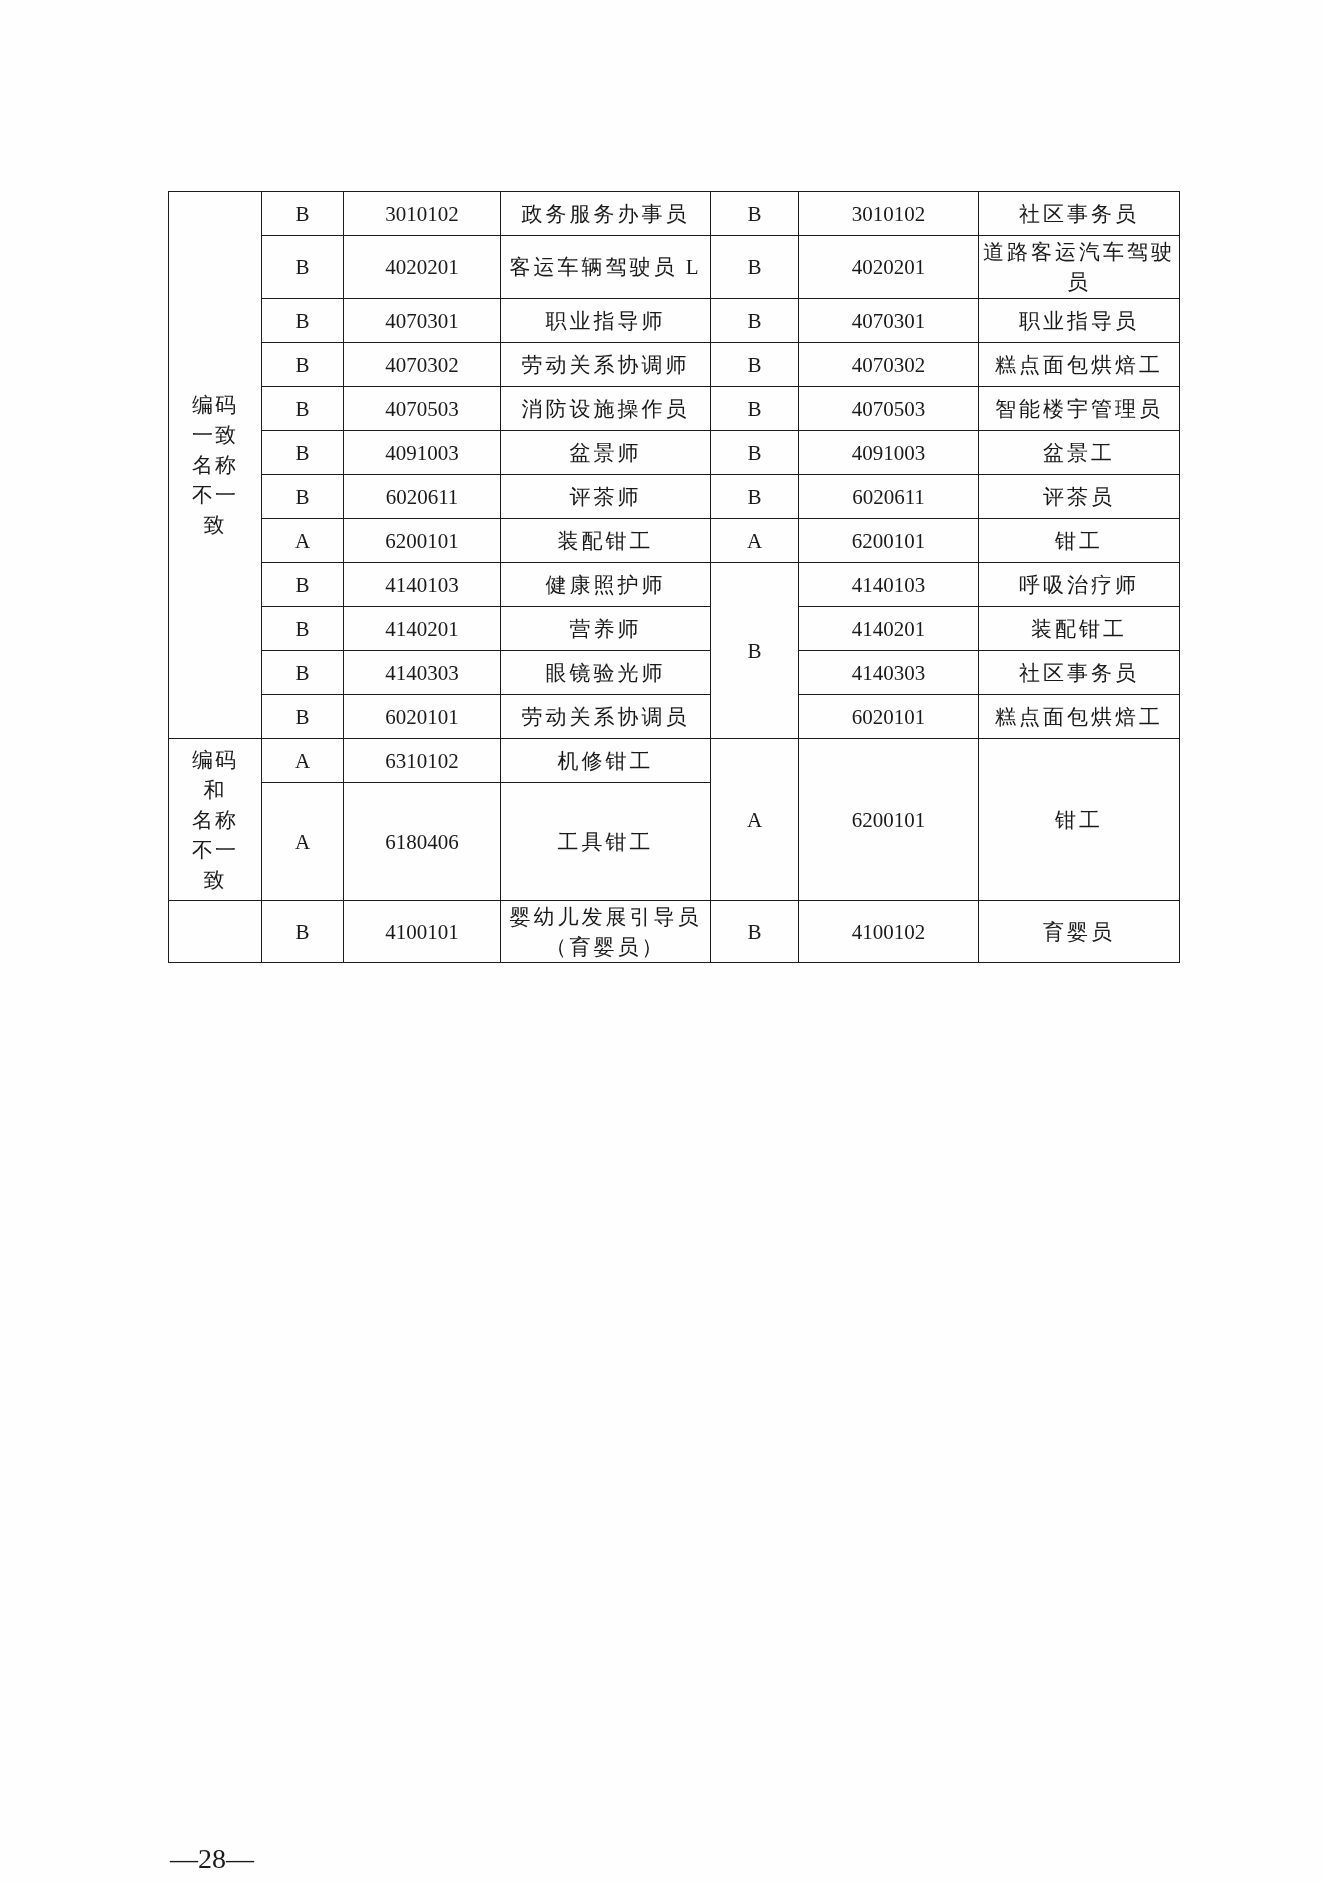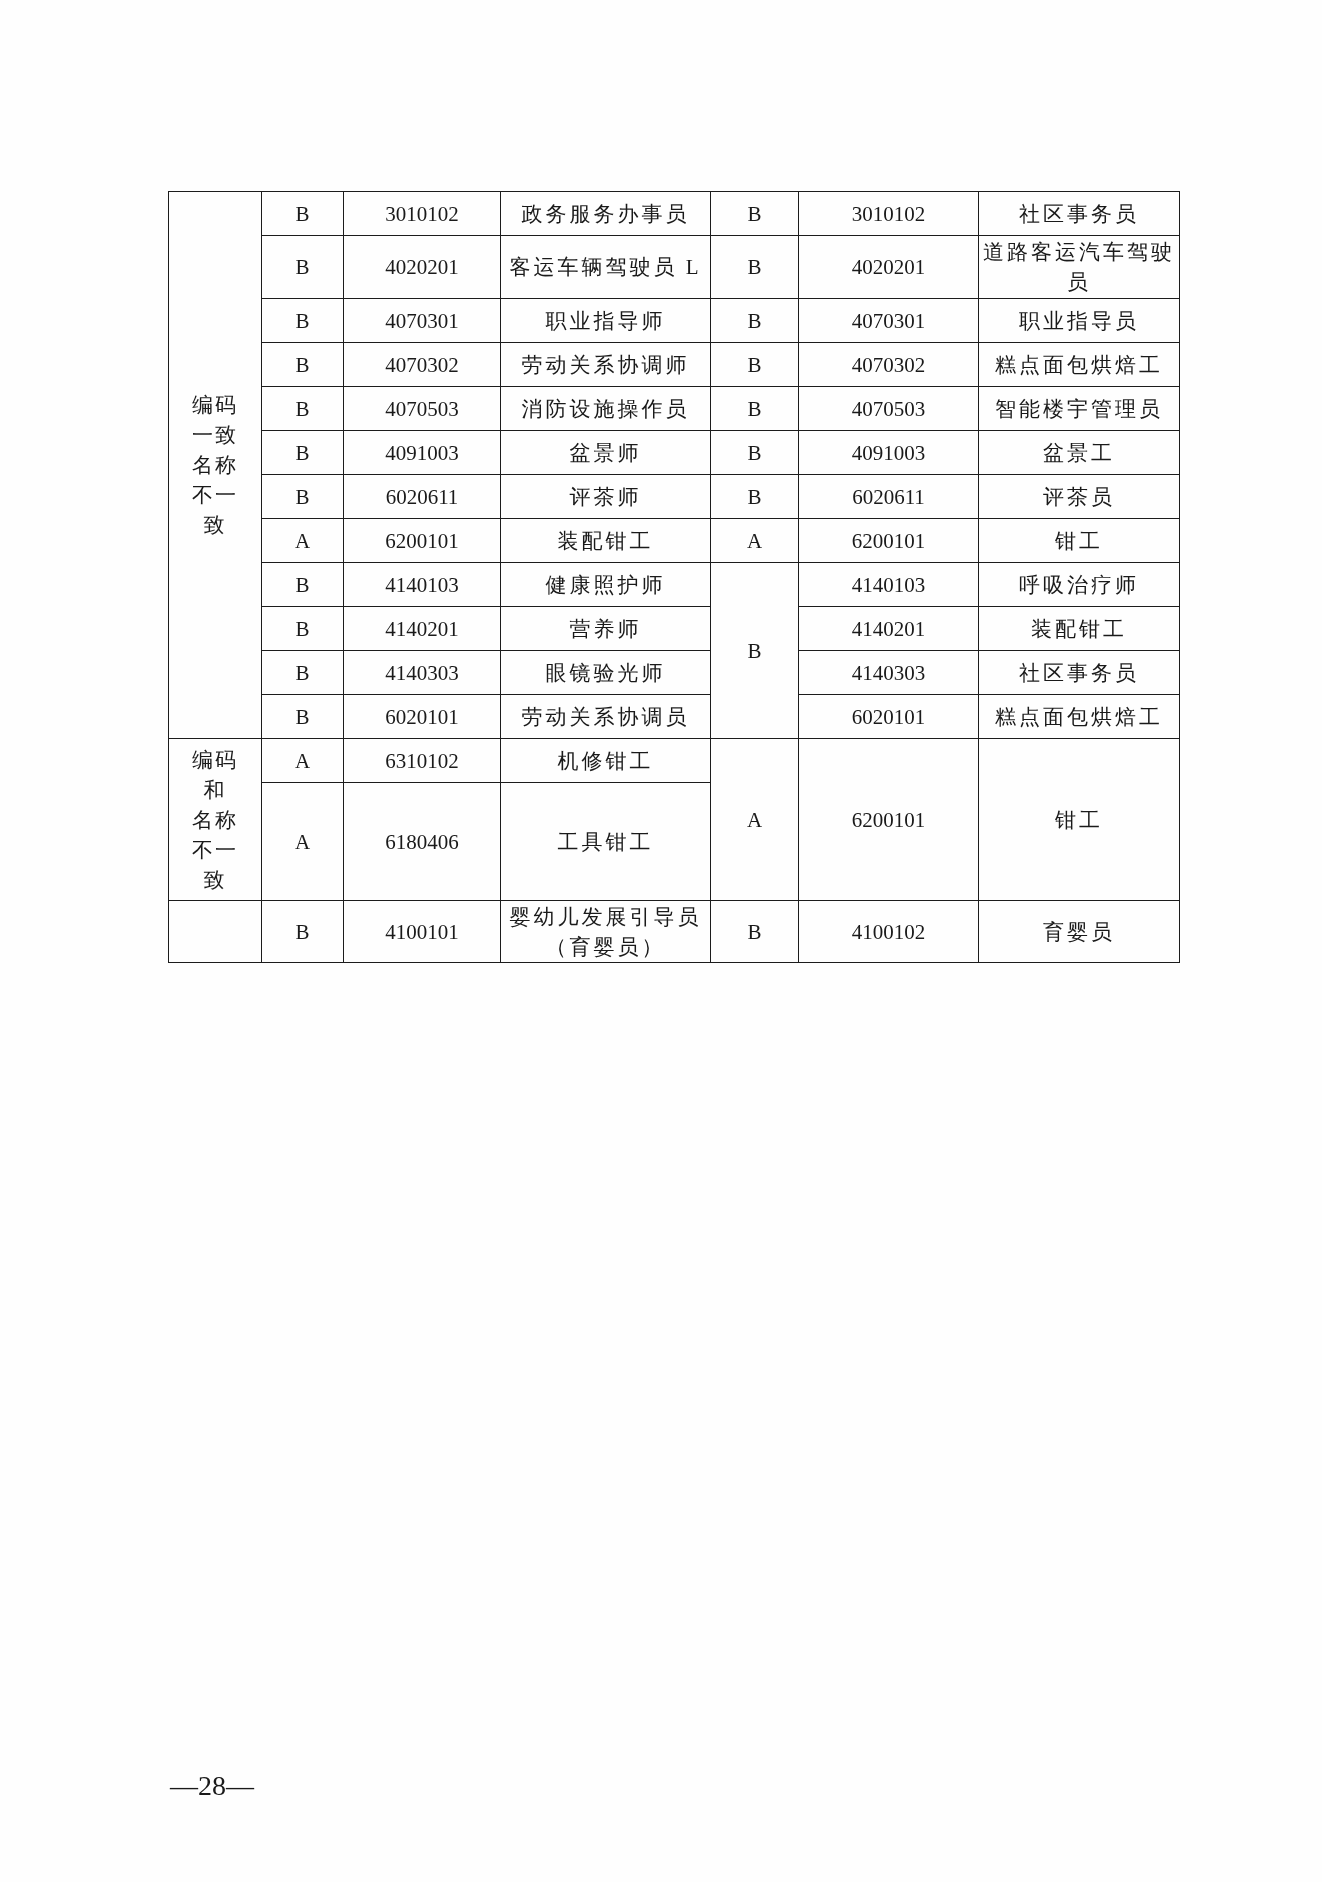--- a/index.html
+++ b/index.html
@@ -10,21 +10,21 @@
     position: absolute; left: 168px; top: 191px; width: 1011px;
     border-collapse: collapse; table-layout: fixed;
   }
   table.mapping td {
     border: 1.6px solid #1c1c1c; text-align: center; vertical-align: middle;
     font-size: 21px; padding: 0 4px; line-height: 30px;
   }
   td.cn { font-family: Liberation Serif, serif; font-size: 20px; letter-spacing: 3px; }
   td.grp { font-family: Liberation Sans, sans-serif; font-size: 20px; line-height: 31px; letter-spacing: 2px; }
   td.small { font-size: 17px; }
-  .page-number { position: absolute; left: 170px; top: 1770px; font-size: 28px;
+  .page-number { position: absolute; left: 170px; top: 1843px; font-size: 28px;
                  font-family: "Liberation Serif", serif; letter-spacing: 0; }
 </style>
 </head>
 <body>
 
 <div class="page">
   <table class="mapping">
     <colgroup>
       <col style="width:93px">
         <col style="width:82px">

